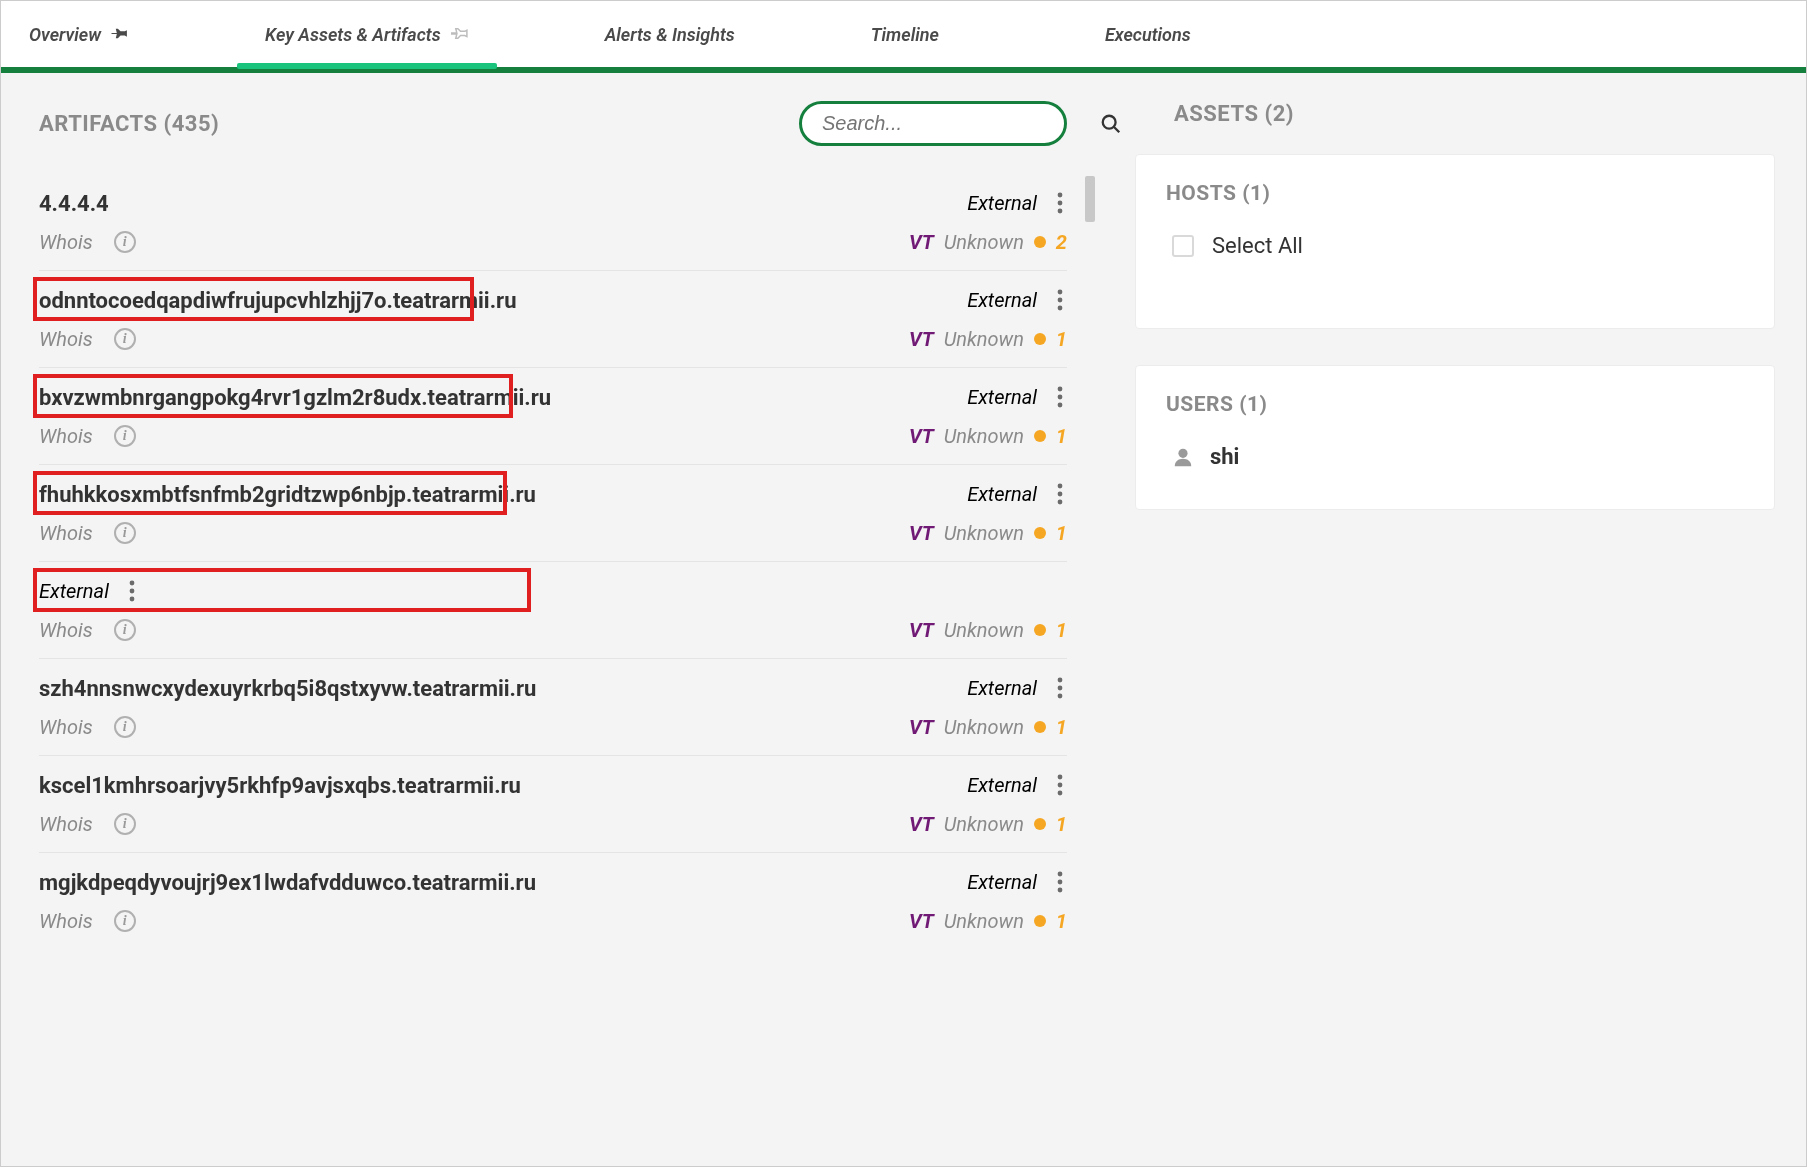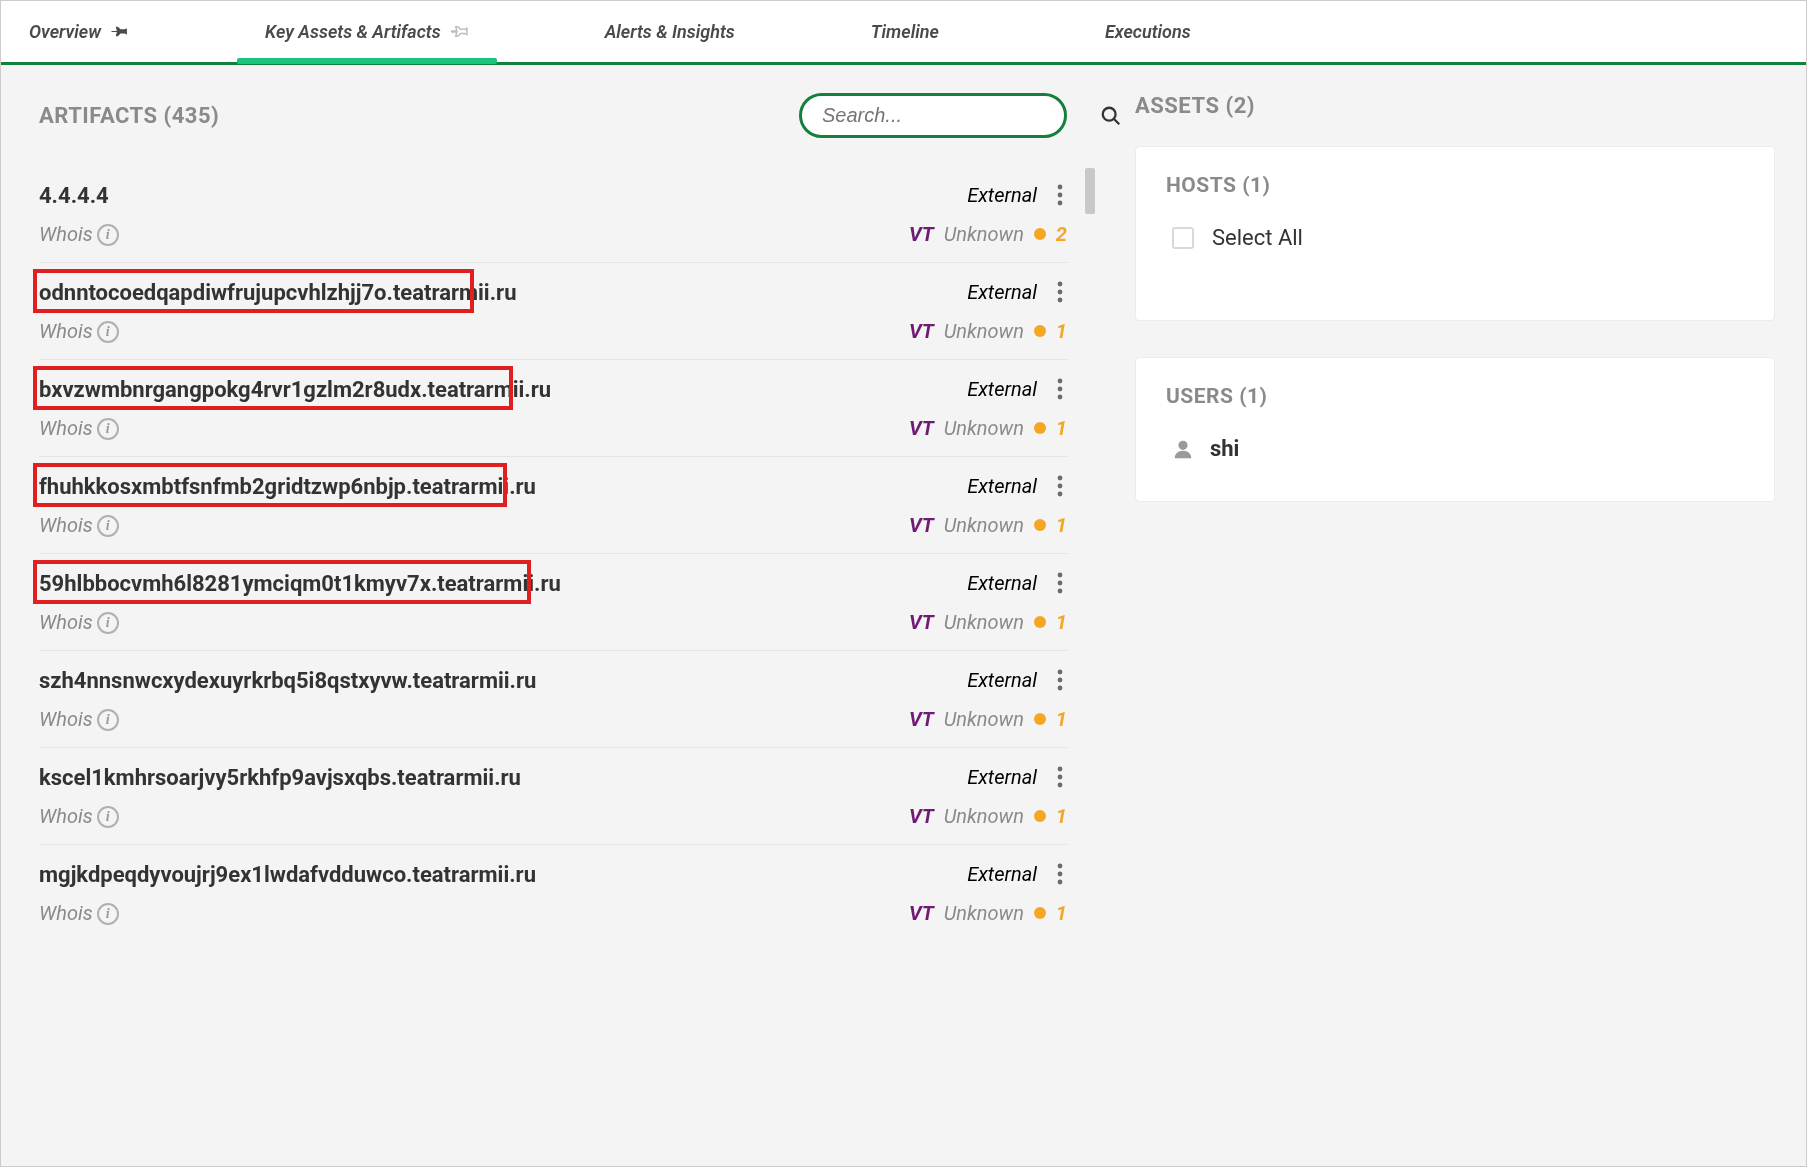--- a/index.html
+++ b/index.html
@@ -12,22 +12,22 @@
     width: 1807px;
     height: 1167px;
     overflow: hidden;
     position: relative;
   }
 
   
   .tabs {
     display: flex;
     align-items: center;
-    border-bottom: 3px solid #15803d;
-    height: 64px;
+    border-bottom: 6px solid #15803d;
+    height: 72px;
     background: #fff;
   }
   .tab {
     display: flex;
     align-items: center;
     gap: 10px;
     padding: 0 28px;
     height: 100%;
     font-style: italic;
     font-weight: 600;
@@ -129,22 +129,22 @@
     padding: 4px 4px;
   }
   .artifact-bottom {
     display: flex;
     justify-content: space-between;
     align-items: center;
     margin-top: 12px;
   }
   .whois {
     display: flex;
-    align-items: flex-end;
-    gap: 4px;
+    align-items: center;
+    gap: 21px;
     font-style: italic;
     color: #8a8a8a;
     font-size: 20px;
   }
   .info-icon {
     display: inline-flex;
     align-items: center;
     justify-content: center;
     width: 22px; height: 22px;
     border: 2px solid #b0b0b0;
@@ -188,20 +188,21 @@
   .assets-panel {
     flex: 1;
     padding: 28px 0 0 28px;
   }
   .assets-heading {
     font-size: 22px;
     font-weight: 700;
     color: #8a8a8a;
     letter-spacing: 0.5px;
     margin-bottom: 28px;
+    margin-left: 39px;
   }
   .asset-card {
     background: #fff;
     border: 1px solid #ececec;
     border-radius: 4px;
     padding: 26px 30px 40px 30px;
     margin-bottom: 36px;
     width: 640px;
   }
   .card-title {
@@ -409,21 +410,20 @@
               <span class="vt-label">VT</span>
               <span class="vt-status">Unknown</span>
               <span class="vt-dot"></span>
               <span class="vt-count">1</span>
             </div>
           </div>
           <div class="redbox" style="left: -6px; top: 6px; width: 474px; height: 44px;"></div>
         </div>
         <div class="artifact-row">
           <div class="artifact-top">
-            <div class="artifact-name">59hlbbocvmh6l8281ymciqm0t1kmyv7x.teatrarmii.ru</div>
             <div style="display: flex; align-items: center;">
               <span class="artifact-tag">External</span>
               <span class="more-icon">
                 <svg width="6" height="22" viewBox="0 0 6 22" fill="currentColor">
                   <circle cx="3" cy="3" r="2.4"></circle>
                   <circle cx="3" cy="11" r="2.4"></circle>
                   <circle cx="3" cy="19" r="2.4"></circle>
                 </svg>
               </span>
             </div>

